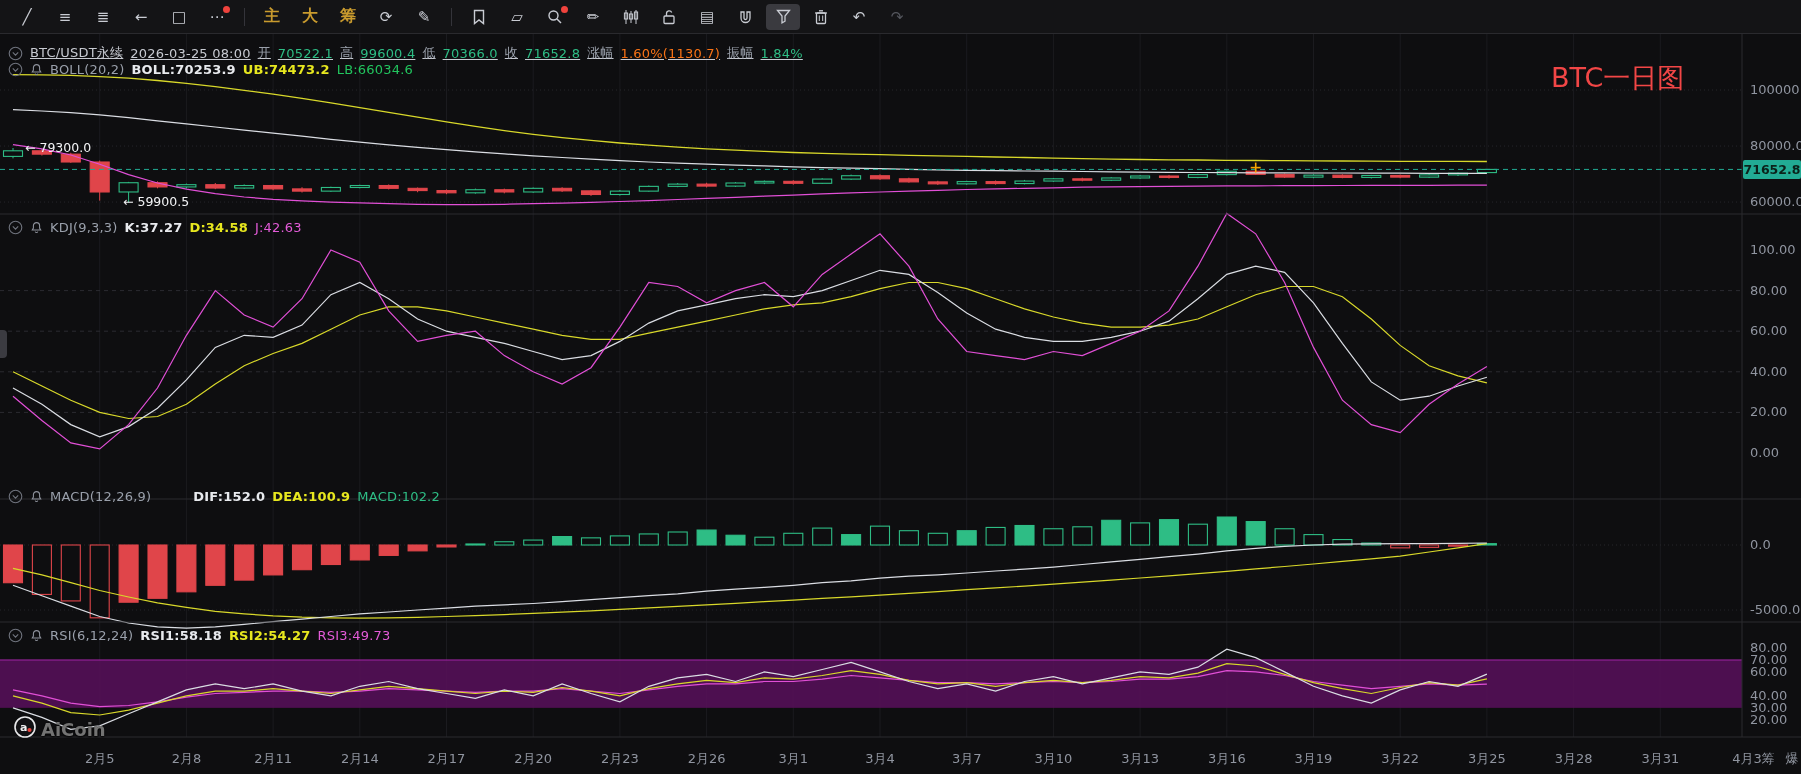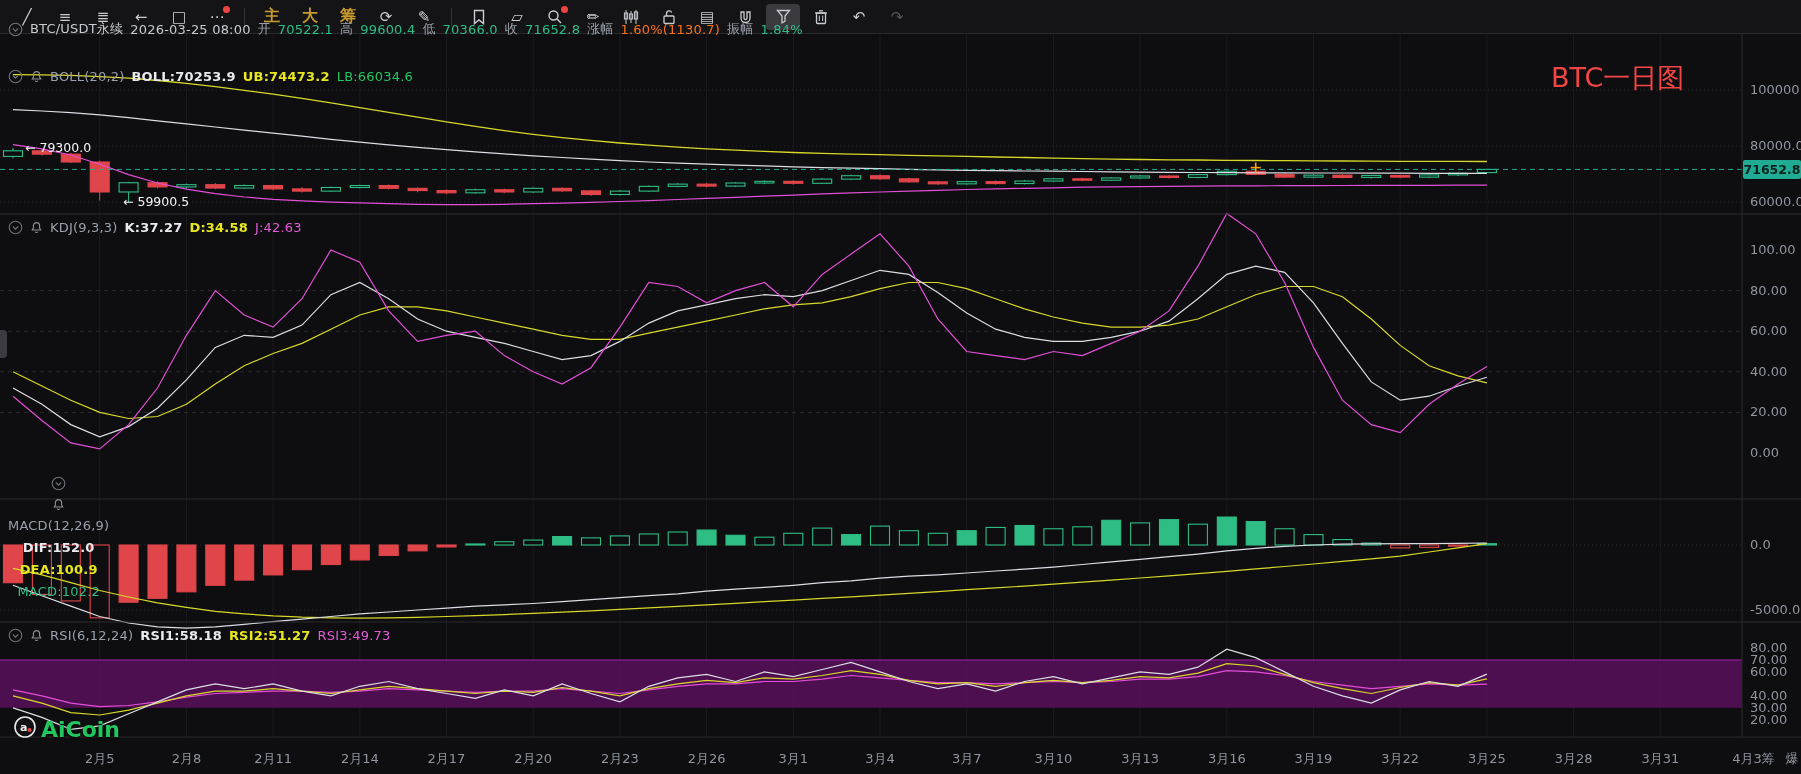--- a/index.html
+++ b/index.html
@@ -19,21 +19,21 @@
   
   .legend{position:absolute;left:8px;display:flex;align-items:center;gap:7px;font-size:13px;white-space:nowrap;z-index:5;}
   .legend .seg{letter-spacing:.2px;}
   .legend .icon{display:flex;align-items:center;}
   
   .chart-title{position:absolute;left:1551px;top:60px;font-size:27px;font-weight:500;z-index:5;}
   
   .left-handle{position:absolute;left:0;top:330px;width:7px;height:28px;background:#3b3b41;border-radius:0 4px 4px 0;z-index:6;}
   
   .logo{position:absolute;left:14px;top:716px;display:flex;align-items:center;gap:5px;z-index:6;}
-  .logo .word{font-size:22px;font-weight:bold;color:#22c55e;text-shadow:0 1px 2px #000;}
+  .logo .word{font-size:18px;font-weight:bold;color:#737373;text-shadow:0 1px 2px #000;}
   svg.chart{position:absolute;left:0;top:0;z-index:1;}
 </style>
 </head>
 <body>
 
 <div class="app">
   <svg class="chart" id="chart-svg" width="1801" height="774">
       <line x1="99.69999999999999" y1="34" x2="99.69999999999999" y2="737" stroke="#1b1b1f"></line>
       <line x1="186.39999999999998" y1="34" x2="186.39999999999998" y2="737" stroke="#1b1b1f"></line>
       <line x1="273.09999999999997" y1="34" x2="273.09999999999997" y2="737" stroke="#1b1b1f"></line>
@@ -344,21 +344,21 @@
           <line x1="1" y1="4" x2="13" y2="4" stroke="currentColor" stroke-width="1.3"></line>
           <line x1="5" y1="1.8" x2="9" y2="1.8" stroke="currentColor" stroke-width="1.3"></line>
           <line x1="5.3" y1="6.5" x2="5.3" y2="12" stroke="currentColor"></line>
           <line x1="8.7" y1="6.5" x2="8.7" y2="12" stroke="currentColor"></line>
         </svg>
       </div>
       <div class="tb-icon">↶</div>
       <div class="tb-icon dim">↷</div>
     </div>
   <div id="legends">
-      <div class="legend" style="top: 20px;">
+      <div class="legend" style="top: 44px; text-decoration: underline;">
         <span class="icon">
           <svg width="15" height="15" viewBox="0 0 15 15">
             <circle cx="7.5" cy="7.5" r="6.3" fill="none" stroke="#6f737d" stroke-width="1.1"></circle>
             <path d="M4.8 6.4l2.7 2.7 2.7-2.7" fill="none" stroke="#6f737d" stroke-width="1.1"></path>
           </svg>
         </span>
         <span class="seg" style="color: rgb(199, 202, 209);">BTC/USDT永续</span>
         <span class="seg" style="color: rgb(199, 202, 209);">2026-03-25 08:00</span>
         <span class="seg" style="color: rgb(154, 160, 171);">开</span>
         <span class="seg" style="color: rgb(46, 189, 133);">70522.1</span>
@@ -366,21 +366,21 @@
         <span class="seg" style="color: rgb(46, 189, 133);">99600.4</span>
         <span class="seg" style="color: rgb(154, 160, 171);">低</span>
         <span class="seg" style="color: rgb(46, 189, 133);">70366.0</span>
         <span class="seg" style="color: rgb(154, 160, 171);">收</span>
         <span class="seg" style="color: rgb(46, 189, 133);">71652.8</span>
         <span class="seg" style="color: rgb(154, 160, 171);">涨幅</span>
         <span class="seg" style="color: #f97316;">1.60%(1130.7)</span>
         <span class="seg" style="color: rgb(154, 160, 171);">振幅</span>
         <span class="seg" style="color: rgb(46, 189, 133);">1.84%</span>
       </div>
-      <div class="legend" style="top: 69px;">
+      <div class="legend" style="top: 62px;">
         <span class="icon">
           <svg width="15" height="15" viewBox="0 0 15 15">
             <circle cx="7.5" cy="7.5" r="6.3" fill="none" stroke="#6f737d" stroke-width="1.1"></circle>
             <path d="M4.8 6.4l2.7 2.7 2.7-2.7" fill="none" stroke="#6f737d" stroke-width="1.1"></path>
           </svg>
         </span>
         <span class="icon">
           <svg width="13" height="13" viewBox="0 0 13 13">
             <path d="M6.5 1.6a3.1 3.1 0 0 0-3.1 3.1v2.4L2.3 9h8.4l-1.1-1.9V4.7a3.1 3.1 0 0 0-3.1-3.1z" fill="none" stroke="#8d919b" stroke-width="1.1"></path>
             <path d="M5.2 10.6a1.4 1.4 0 0 0 2.6 0" fill="none" stroke="#8d919b" stroke-width="1.1"></path>
@@ -402,54 +402,54 @@
           <svg width="13" height="13" viewBox="0 0 13 13">
             <path d="M6.5 1.6a3.1 3.1 0 0 0-3.1 3.1v2.4L2.3 9h8.4l-1.1-1.9V4.7a3.1 3.1 0 0 0-3.1-3.1z" fill="none" stroke="#8d919b" stroke-width="1.1"></path>
             <path d="M5.2 10.6a1.4 1.4 0 0 0 2.6 0" fill="none" stroke="#8d919b" stroke-width="1.1"></path>
           </svg>
         </span>
         <span class="seg" style="color: rgb(154, 160, 171);">KDJ(9,3,3)</span>
         <span class="seg" style="color: rgb(232, 234, 238); font-weight: bold;">K:37.27</span>
         <span class="seg" style="color: rgb(231, 231, 31); font-weight: bold;">D:34.58</span>
         <span class="seg" style="color: rgb(227, 91, 216);">J:42.63</span>
       </div>
-      <div class="legend" style="top: 476px; flex-direction: column;">
+      <div class="legend" style="top: 489px;">
         <span class="icon">
           <svg width="15" height="15" viewBox="0 0 15 15">
             <circle cx="7.5" cy="7.5" r="6.3" fill="none" stroke="#6f737d" stroke-width="1.1"></circle>
             <path d="M4.8 6.4l2.7 2.7 2.7-2.7" fill="none" stroke="#6f737d" stroke-width="1.1"></path>
           </svg>
         </span>
         <span class="icon">
           <svg width="13" height="13" viewBox="0 0 13 13">
             <path d="M6.5 1.6a3.1 3.1 0 0 0-3.1 3.1v2.4L2.3 9h8.4l-1.1-1.9V4.7a3.1 3.1 0 0 0-3.1-3.1z" fill="none" stroke="#8d919b" stroke-width="1.1"></path>
             <path d="M5.2 10.6a1.4 1.4 0 0 0 2.6 0" fill="none" stroke="#8d919b" stroke-width="1.1"></path>
           </svg>
         </span>
         <span class="seg" style="color: rgb(154, 160, 171);">MACD(12,26,9)</span>
-        <span class="seg" style="color: rgb(232, 234, 238); font-weight: bold;">DIF:152.0</span>
+        <span class="seg" style="color: rgb(232, 234, 238); font-weight: bold; margin-left: 35px;">DIF:152.0</span>
         <span class="seg" style="color: rgb(231, 231, 31); font-weight: bold;">DEA:100.9</span>
         <span class="seg" style="color: rgb(46, 189, 133);">MACD:102.2</span>
       </div>
       <div class="legend" style="top: 628px;">
         <span class="icon">
           <svg width="15" height="15" viewBox="0 0 15 15">
             <circle cx="7.5" cy="7.5" r="6.3" fill="none" stroke="#6f737d" stroke-width="1.1"></circle>
             <path d="M4.8 6.4l2.7 2.7 2.7-2.7" fill="none" stroke="#6f737d" stroke-width="1.1"></path>
           </svg>
         </span>
         <span class="icon">
           <svg width="13" height="13" viewBox="0 0 13 13">
             <path d="M6.5 1.6a3.1 3.1 0 0 0-3.1 3.1v2.4L2.3 9h8.4l-1.1-1.9V4.7a3.1 3.1 0 0 0-3.1-3.1z" fill="none" stroke="#8d919b" stroke-width="1.1"></path>
             <path d="M5.2 10.6a1.4 1.4 0 0 0 2.6 0" fill="none" stroke="#8d919b" stroke-width="1.1"></path>
           </svg>
         </span>
         <span class="seg" style="color: rgb(154, 160, 171);">RSI(6,12,24)</span>
         <span class="seg" style="color: rgb(232, 234, 238); font-weight: bold;">RSI1:58.18</span>
-        <span class="seg" style="color: rgb(231, 231, 31); font-weight: bold;">RSI2:51.27</span>
+        <span class="seg" style="color: rgb(231, 231, 31); font-weight: bold;">RSI2:54.27</span>
         <span class="seg" style="color: rgb(227, 91, 216);">RSI3:49.73</span>
       </div>
     </div>
   <div class="chart-title" style="color: rgb(242, 70, 70);">BTC一日图</div>
   <div class="left-handle"></div>
   <div class="logo">
     <span>
       <svg width="22" height="22" viewBox="0 0 22 22">
           <circle cx="11" cy="11" r="10" fill="#111114" stroke="#e8e8ea" stroke-width="1.6"></circle>
           <text x="6" y="15" font-size="11" font-weight="bold" fill="#f0f0f2" font-family="DejaVu Sans,sans-serif">a</text>

